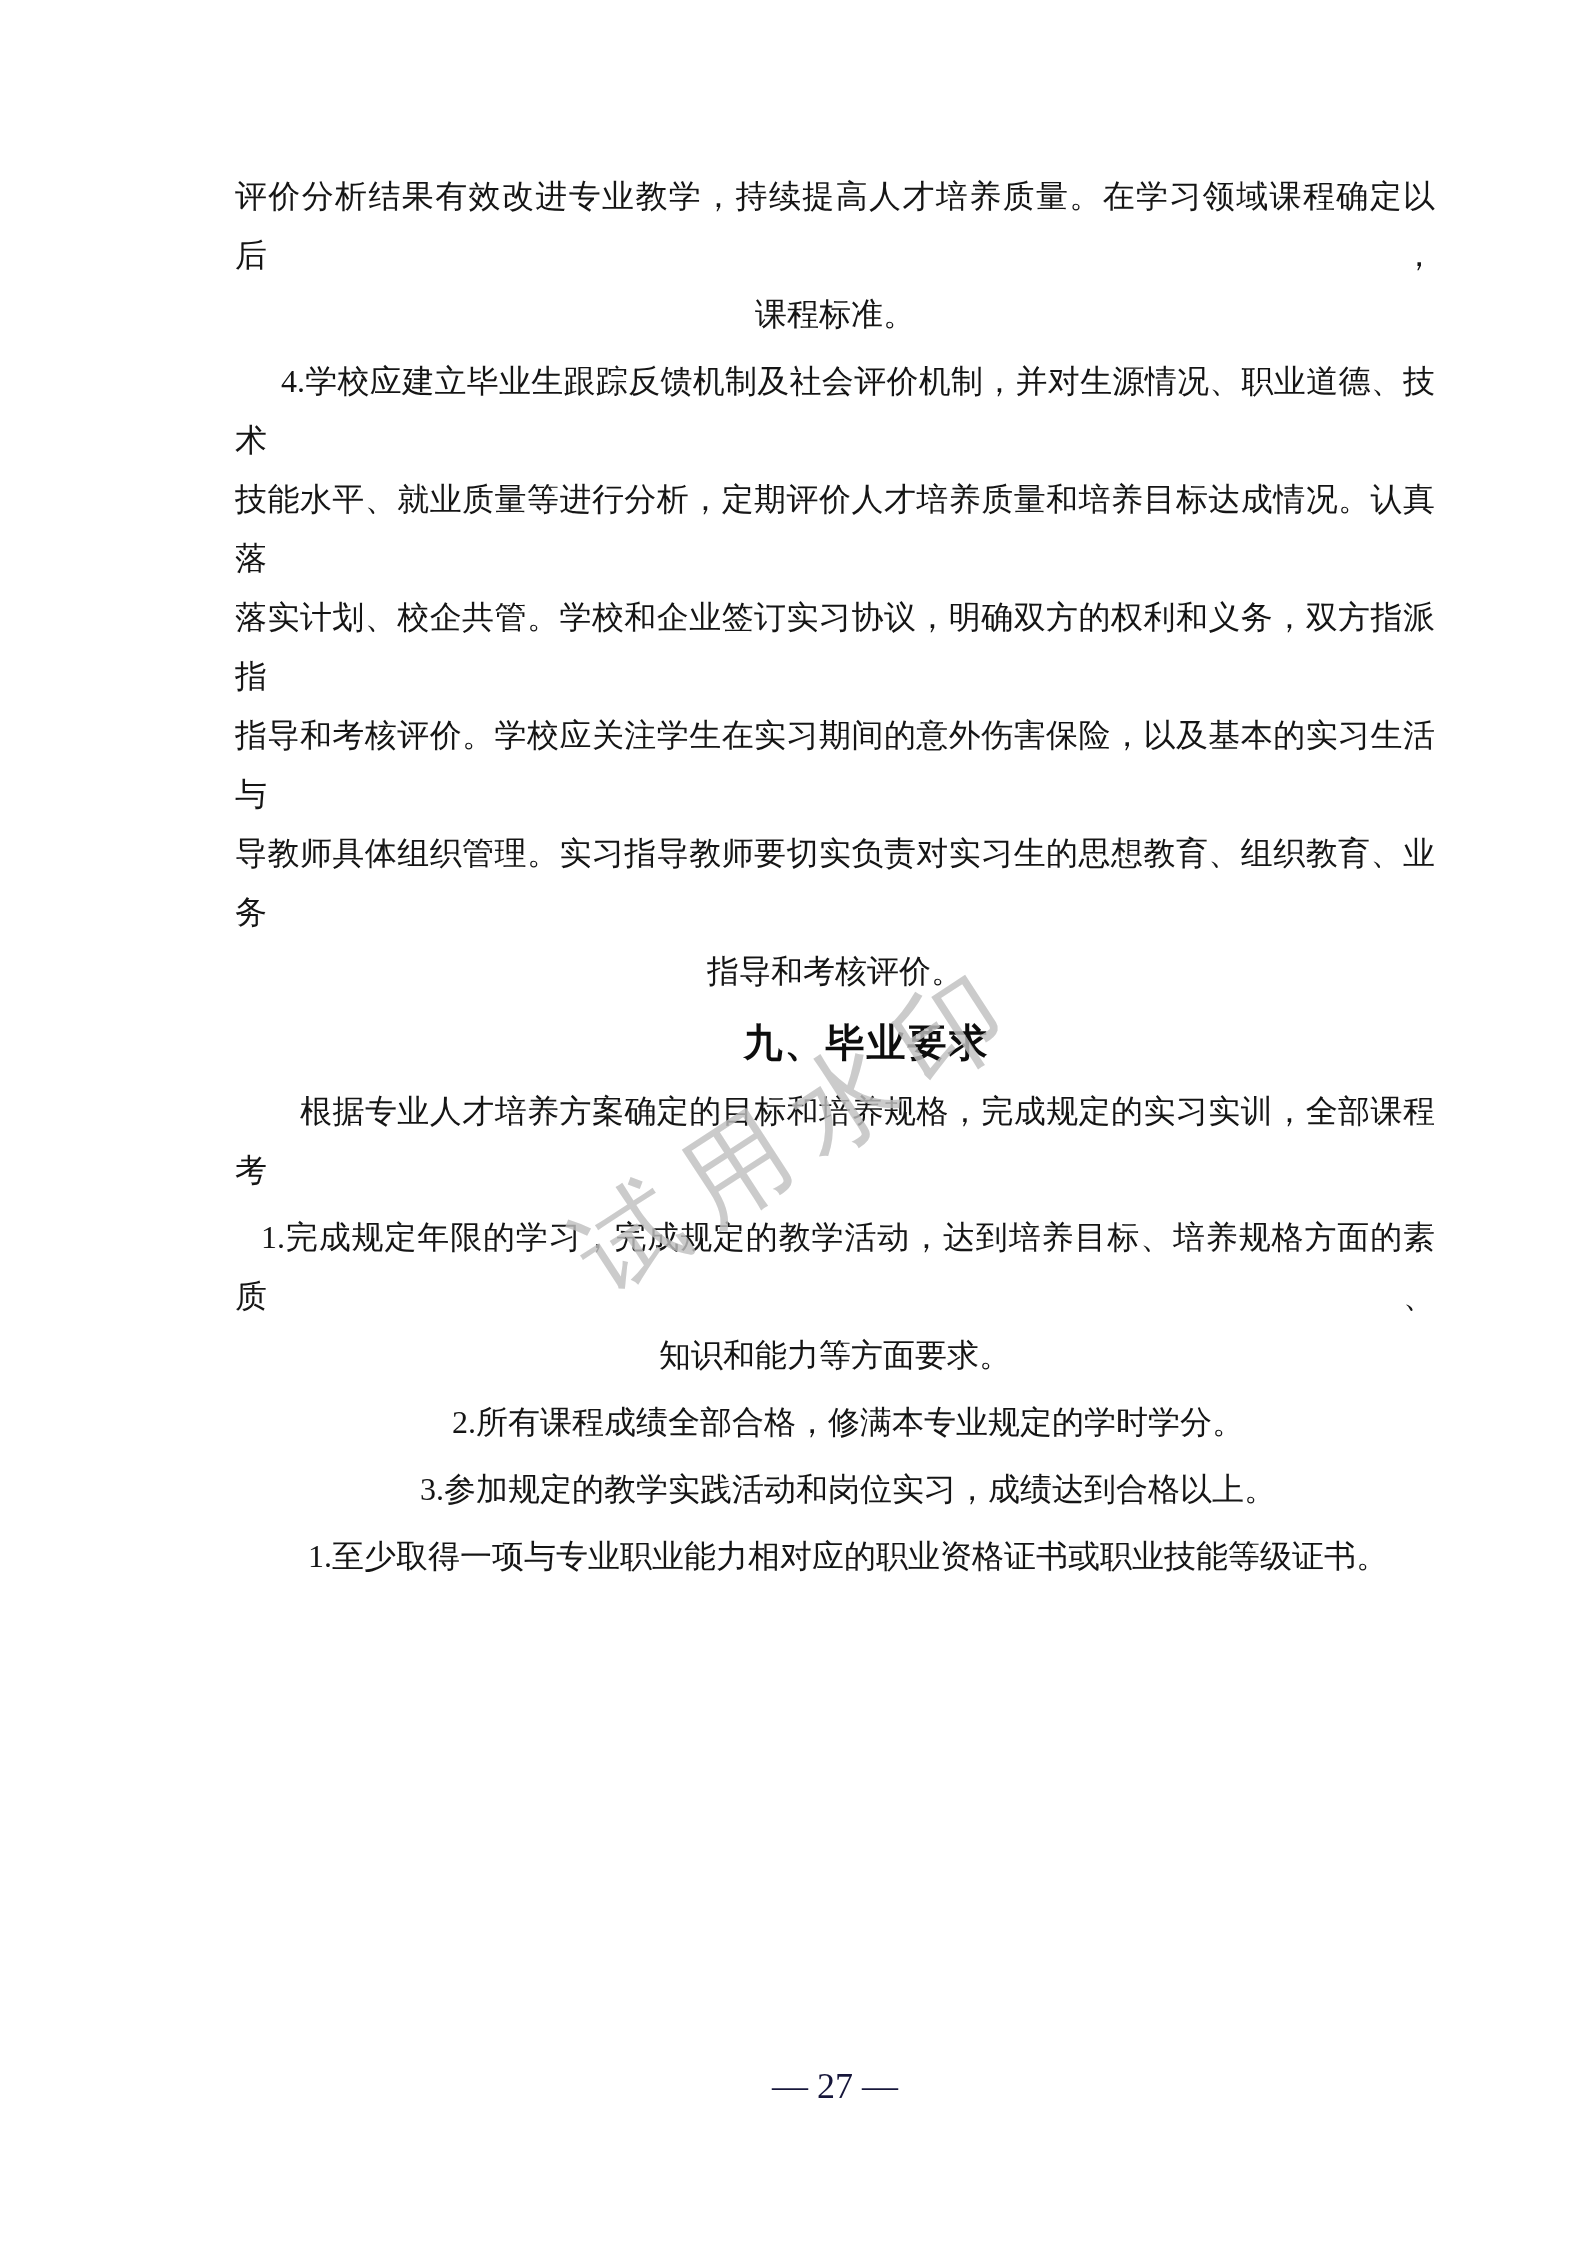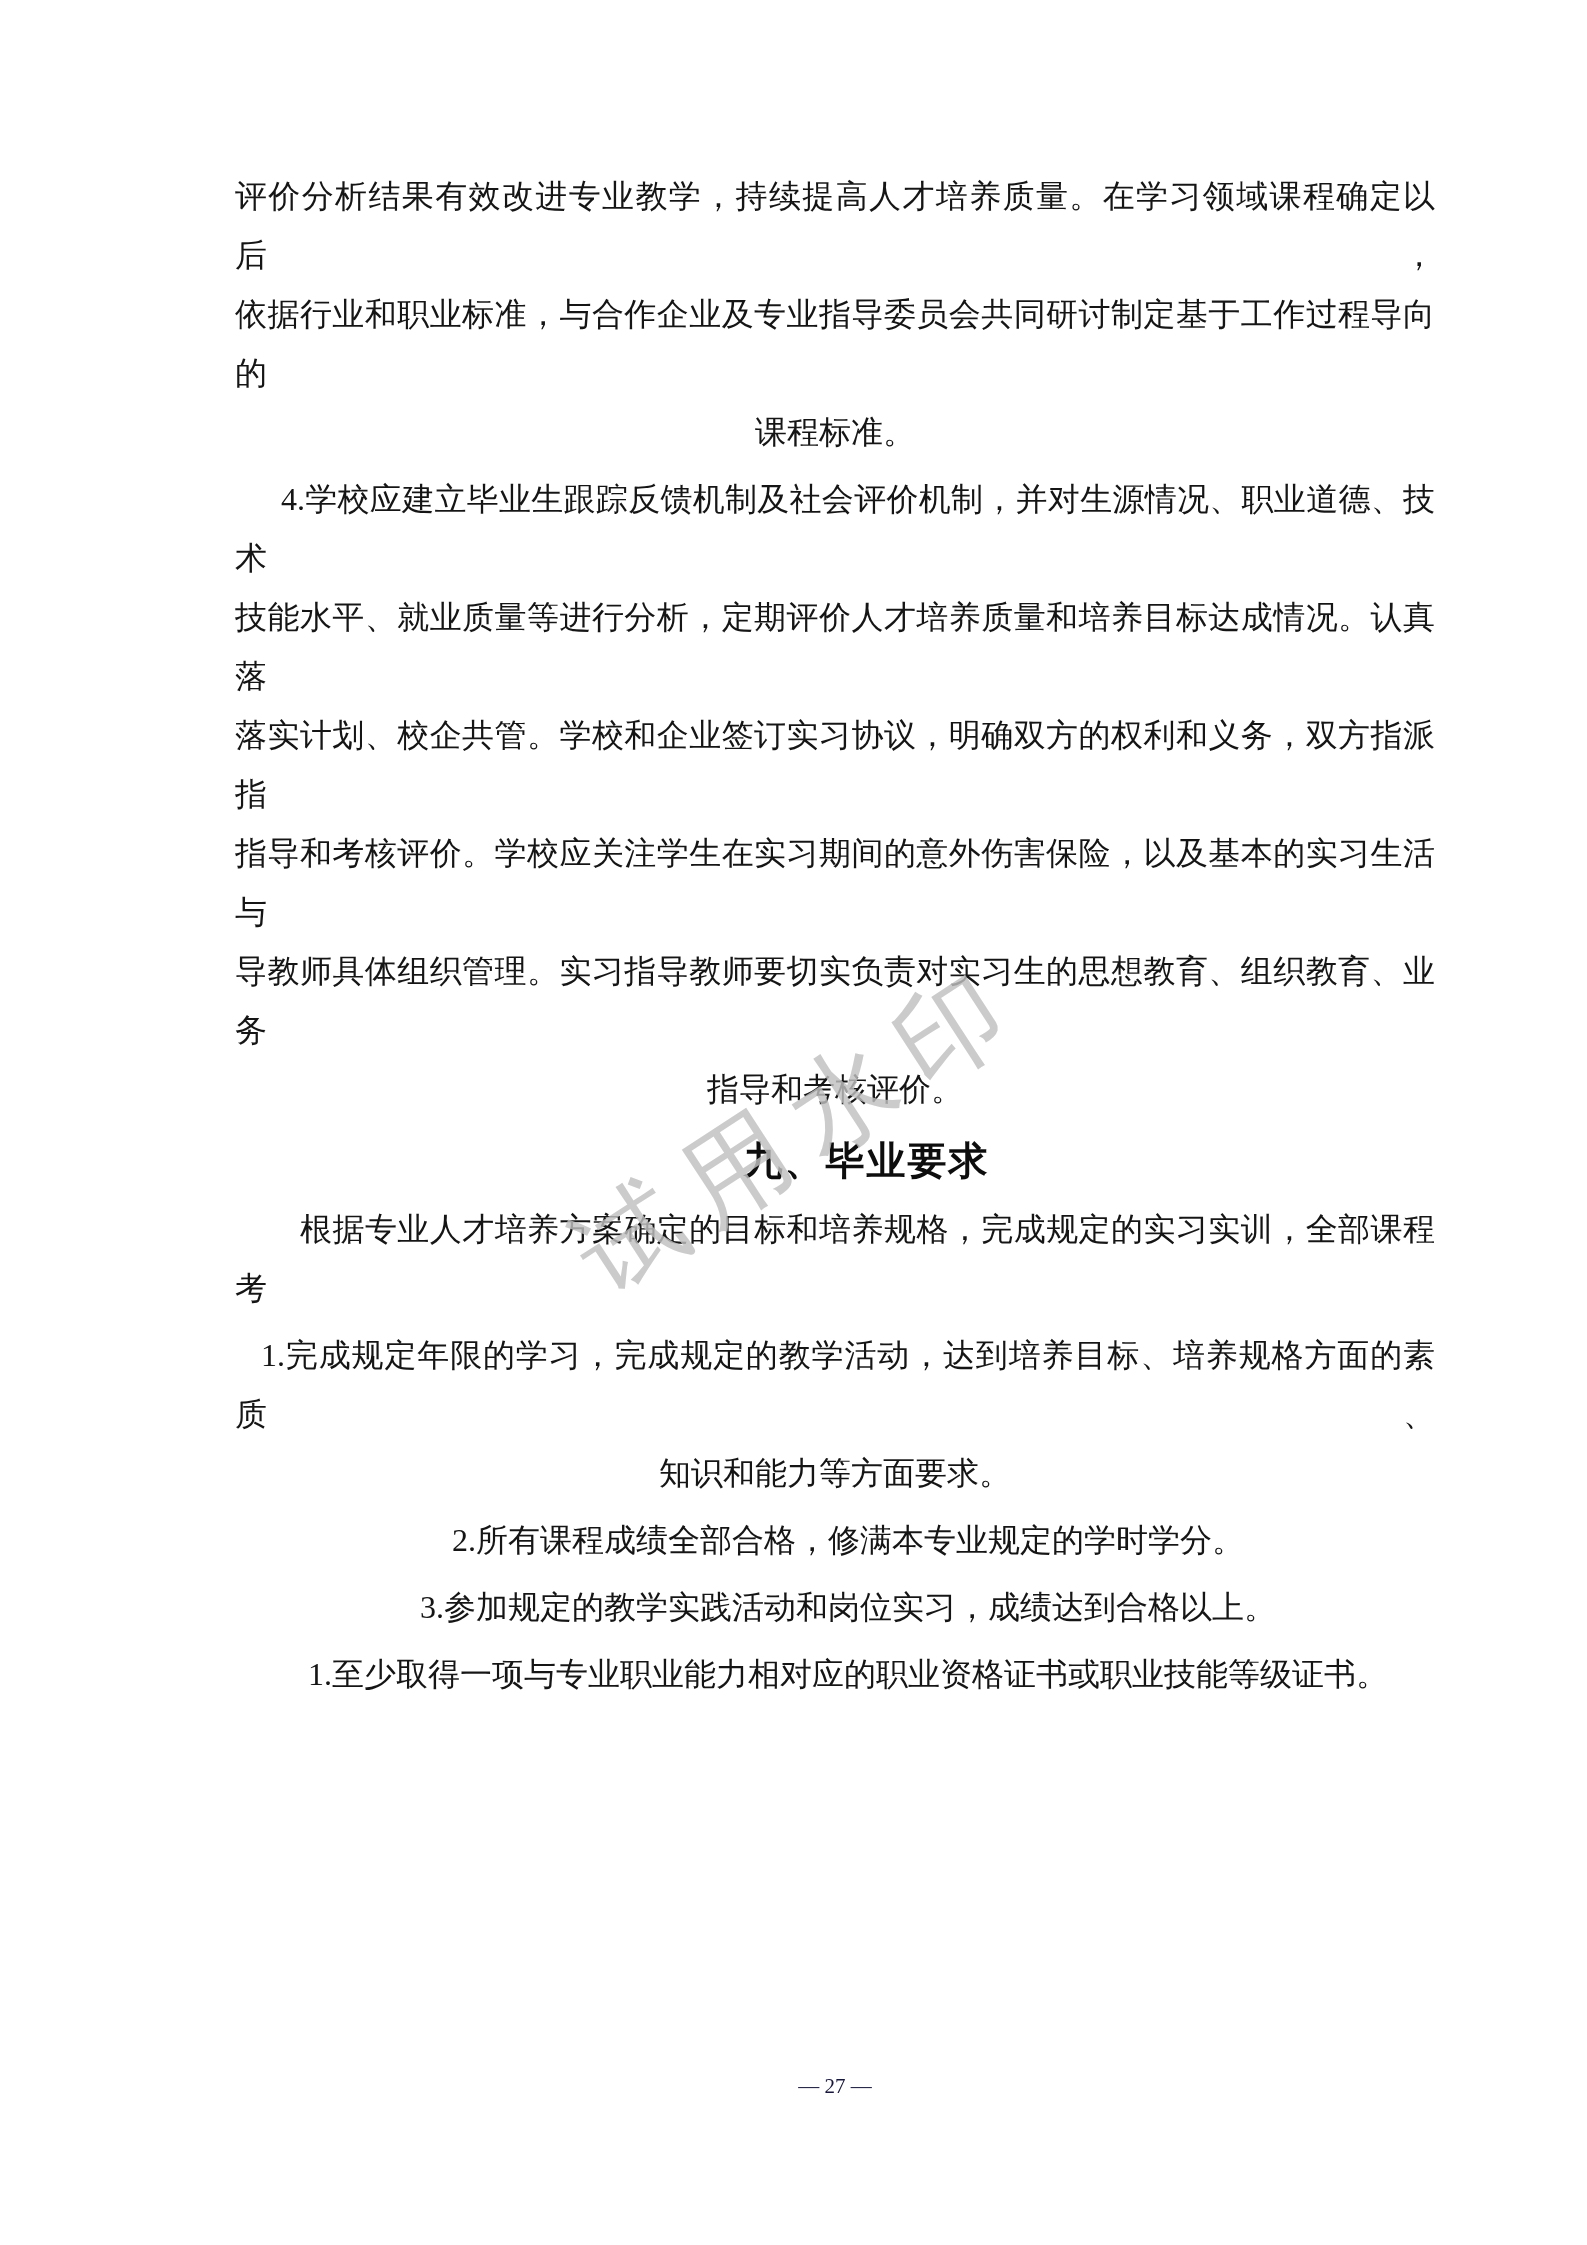--- a/index.html
+++ b/index.html
@@ -47,38 +47,37 @@
     letter-spacing:22px;
     white-space:nowrap;
     color:rgba(192,192,192,0.82);
     z-index:2;
     pointer-events:none;
   }
   .page-number{
     position:absolute;
     left:227px;top:2066px;width:1216px;
     text-align:center;
-    font-size:21px;
+    font-size:36px;
     line-height:40px;
     color:#16163a;
     z-index:1;
   }
 </style>
 </head>
 <body>
 
 <div class="page">
 
   <div class="watermark">试用水印</div>
 
   <div class="text-body">
 
     <div class="para">
       <div class="ln fill">评价分析结果有效改进专业教学，持续提高人才培养质量。在学习领域课程确定以后，</div>
-      <div class="ln fill">依据行业和职业标准，与合作企业及专业指导委员会共同研讨制定基于工作过程导向的</div>
       <div class="ln">课程标准。</div>
     </div>
 
     <div class="para">
       <div class="ln fill ind-p2">4.学校应建立毕业生跟踪反馈机制及社会评价机制，并对生源情况、职业道德、技术</div>
       <div class="ln fill">技能水平、就业质量等进行分析，定期评价人才培养质量和培养目标达成情况。认真落</div>
       <div class="ln fill">落实计划、校企共管。学校和企业签订实习协议，明确双方的权利和义务，双方指派指</div>
       <div class="ln fill">指导和考核评价。学校应关注学生在实习期间的意外伤害保险，以及基本的实习生活与</div>
       <div class="ln fill">导教师具体组织管理。实习指导教师要切实负责对实习生的思想教育、组织教育、业务</div>
       <div class="ln">指导和考核评价。</div>

